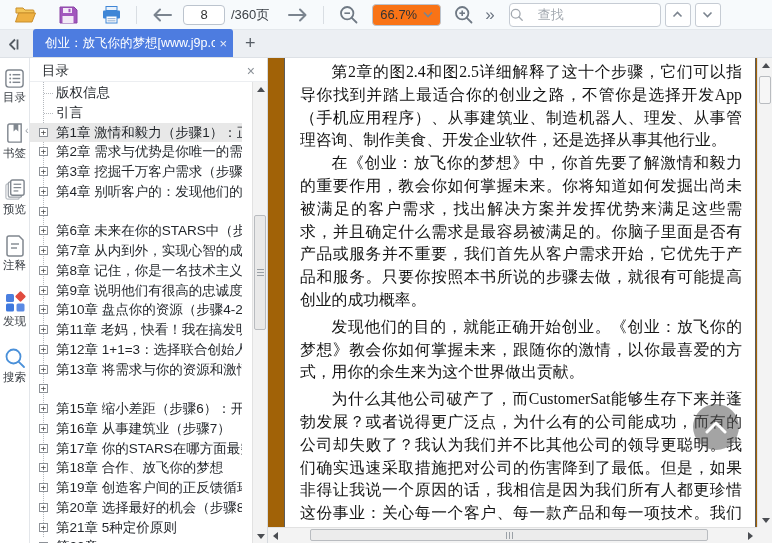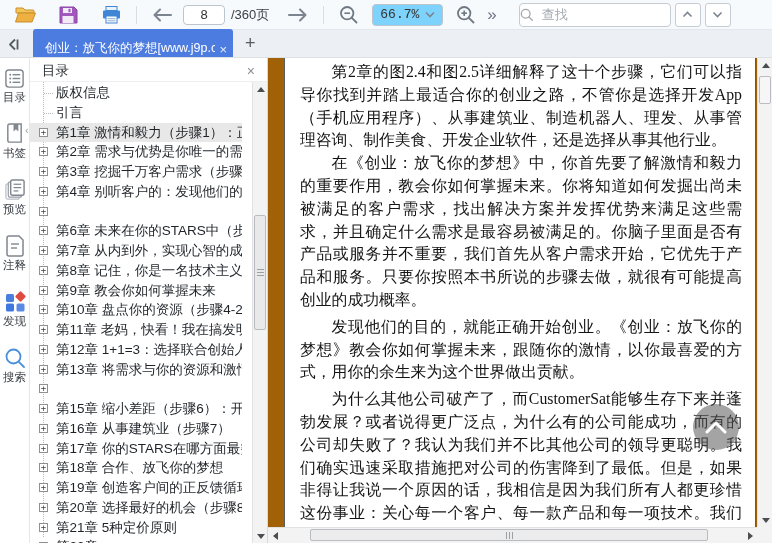--- a/index.html
+++ b/index.html
@@ -4,31 +4,31 @@
 <style>
   * { margin:0; padding:0; box-sizing:border-box; }
   html,body { width:772px; height:543px; overflow:hidden; font-family:"Liberation Sans",sans-serif; background:#fff; }
 
   
   .toolbar { height:30px; background:#f7fafc; border-bottom:1px solid #e4e8ec; display:flex; align-items:center; padding:0 10px 0 14px; }
   .tb-icon { width:22px; height:22px; display:flex; align-items:center; justify-content:center; cursor:pointer; }
   .tb-sep { width:1px; height:18px; background:#d9dee3; margin:0 14px; }
   .page-input { width:42px; height:20px; border:1px solid #bcc4ce; border-radius:4px; background:#fff; text-align:center; font-size:13px; color:#333; margin:0 6px 0 10px; }
   .page-total { font-size:13px; color:#3a3f45; margin-right:10px; }
-  .zoom-select { display:flex; align-items:center; gap:6px; height:22px; border:1px solid #bcc4ce; border-radius:4px; background:#7dd3fc; padding:0 7px; margin:0 12px; font-size:13px; color:#333; cursor:pointer;font-family:Liberation Mono, monospace; }
+  .zoom-select { display:flex; align-items:center; gap:6px; height:22px; border:1px solid #bcc4ce; border-radius:4px; background:#f97316; padding:0 7px; margin:0 12px; font-size:13px; color:#333; cursor:pointer; }
   .more-btn { font-size:17px; color:#6b7480; margin:0 10px; cursor:pointer; }
-  .searchbox { display:flex; align-items:center; gap:8px; width:152px; height:24px; border:1px solid #c6ccd4; border-radius:4px; background:#fff; padding:0 0; margin-left:12px; }
+  .searchbox { display:flex; align-items:center; gap:14px; width:152px; height:24px; border:1px solid #c6ccd4; border-radius:4px; background:#fff; padding:0 0; margin-left:4px; }
   .searchbox input { border:none; outline:none; width:110px; font-size:13px; color:#333; background:transparent; }
   .searchbox input::placeholder { color:#a3a9b0; }
   .find-btn { width:26px; height:24px; border:1px solid #c6ccd4; background:#fff; border-radius:3px; display:flex; align-items:center; justify-content:center; margin-left:4px; cursor:pointer; }
 
   
   .tabbar { height:28px; background:#eceff3; display:flex; align-items:flex-end; border-bottom:1px solid #dde1e6; }
   .tab-back { width:26px; height:26px; display:flex; align-items:center; justify-content:center; cursor:pointer; }
-  .tab-active { width:200px; height:28px; background:#4d7ce0; color:#fff; display:flex; align-items:flex-end; padding:0 6px 0 12px; border-radius:3px 3px 0 0; font-size:12.5px; cursor:pointer; }
+  .tab-active { width:200px; height:28px; background:#4d7ce0; color:#fff; display:flex; align-items:center; padding:0 6px 0 12px; border-radius:3px 3px 0 0; font-size:12.5px; cursor:pointer; }
   .tab-title { flex:1; white-space:nowrap; overflow:hidden; }
   .tab-close { font-size:13px; margin-left:4px; color:#e8edf8; cursor:pointer; }
   .tab-new { font-size:18px; color:#555c64; margin-left:12px; padding-bottom:3px; cursor:pointer; }
 
   
   .workspace { display:flex; height:485px; }
 
   
   .rail { width:30px; background:#fff; border-right:1px solid #e3e6ea; position:relative; padding-top:10px; }
   .rail-item { display:flex; flex-direction:column; align-items:center; gap:2px; margin-bottom:20px; cursor:pointer; }
@@ -254,21 +254,21 @@
         <li><span class="leafdash"></span><span>版权信息</span></li>
         <li><span class="leafdash"></span><span>引言</span></li>
         <li class="selected"><span class="expander">+</span><span>第1章 激情和毅力（步骤1）：正反馈</span></li>
         <li><span class="expander">+</span><span>第2章 需求与优势是你唯一的需要：做</span></li>
         <li><span class="expander">+</span><span>第3章 挖掘千万客户需求（步骤2和步</span></li>
         <li><span class="expander">+</span><span>第4章 别听客户的：发现他们的目的</span></li>
         <li><span class="expander">+</span></li>
         <li><span class="expander">+</span><span>第6章 未来在你的STARS中（步骤4-1</span></li>
         <li><span class="expander">+</span><span>第7章 从内到外，实现心智的成长</span></li>
         <li><span class="expander">+</span><span>第8章 记住，你是一名技术主义者</span></li>
-        <li><span class="expander">+</span><span>第9章 教会你如何掌握未来</span></li>
+        <li><span class="expander">+</span><span>第9章 说明他们有很高的忠诚度</span></li>
         <li><span class="expander">+</span><span>第10章 盘点你的资源（步骤4-2）：</span></li>
         <li><span class="expander">+</span><span>第11章 老妈，快看！我在搞发明！—</span></li>
         <li><span class="expander">+</span><span>第12章 1+1=3：选择联合创始人和团</span></li>
         <li><span class="expander">+</span><span>第13章 将需求与你的资源和激情相结</span></li>
         <li><span class="expander">+</span></li>
         <li><span class="expander">+</span><span>第15章 缩小差距（步骤6）：开发和</span></li>
         <li><span class="expander">+</span><span>第16章 从事建筑业（步骤7）</span></li>
         <li><span class="expander">+</span><span>第17章 你的STARS在哪方面最突出：</span></li>
         <li><span class="expander">+</span><span>第18章 合作、放飞你的梦想</span></li>
         <li><span class="expander">+</span><span>第19章 创造客户间的正反馈循环（网</span></li>

